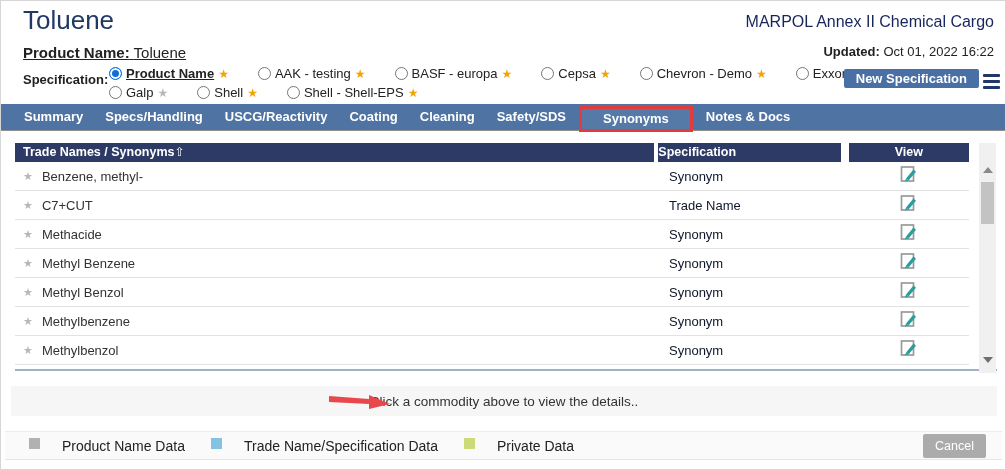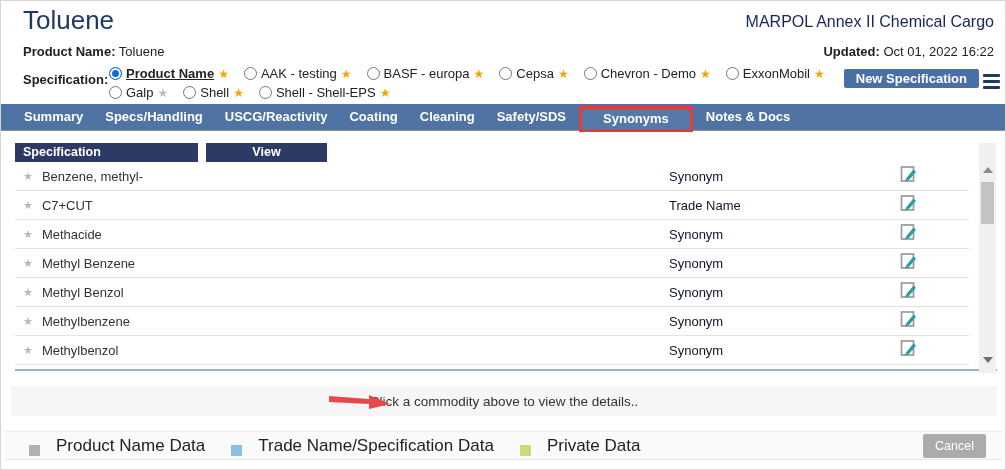--- a/index.html
+++ b/index.html
@@ -2,26 +2,26 @@
 <html><head>
 <meta charset="utf-8">
 <style>
   * { margin:0; padding:0; box-sizing:border-box; }
   body { font-family:"Liberation Sans", sans-serif; background:#fff; }
   .page { position:relative; width:1006px; height:470px; background:#fff; border:1px solid #d6d6d6; overflow:hidden; }
 
   
   .title { position:absolute; left:22px; top:4px; font-size:26px; color:#203864; }
   .category { position:absolute; right:11px; top:12px; font-size:16px; color:#17265a; }
-  .product-line { position:absolute; left:22px; top:43px; font-size:13px; color:#222; }
+  .product-line { position:absolute; left:22px; top:43px; font-size:15px; color:#222;text-decoration:underline; }
   .product-line b, .updated b { font-weight:bold; }
   .updated { position:absolute; right:11px; top:43px; font-size:13px; color:#222; }
   .spec-label { position:absolute; left:22px; top:71px; font-size:13px; font-weight:bold; color:#222; }
   .spec-options { position:absolute; left:108px; top:63px; width:700px; }
-  .spec-row { display:flex; align-items:center; gap:15px; height:19px; }
+  .spec-row { display:flex; align-items:center; gap:29px; height:19px; }
   .radio-opt { display:flex; align-items:center; gap:4px; font-size:13px; color:#222; cursor:pointer; white-space:nowrap; }
   .radio { width:13px; height:13px; border:1px solid #767676; border-radius:50%; background:#fff; flex:0 0 auto; }
   .radio.checked { border-color:#0f6fd6; background:#0f6fd6; box-shadow:inset 0 0 0 2px #fff; }
   .radio-opt.selected .radio-label { font-weight:bold; text-decoration:underline; }
   .star { font-size:12px; line-height:1; }
   .star.gold { color:#f0a500; }
   .star.gray { color:#b8b8b8; }
   .new-spec-btn { position:absolute; right:26px; top:68px; height:19px; background:#4a6fa5; color:#fff; border:none; font-family:inherit; font-size:13px; font-weight:bold; padding:0 12px; border-radius:2px; cursor:pointer; }
   .hamburger { position:absolute; right:5px; top:73px; width:17px; height:15px; display:flex; flex-direction:column; justify-content:space-between; cursor:pointer; }
   .hamburger span { display:block; height:3px; background:#203864; border-radius:1px; }
@@ -29,21 +29,21 @@
   
   .tabbar { position:absolute; left:0; top:103px; width:1006px; height:27px; background:#4f74a4; border-bottom:1px solid #8f8f8f; display:flex; align-items:center; padding-left:12px; overflow:visible; }
   .tab { color:#fff; font-size:13px; font-weight:bold; padding:0 11px; line-height:26px; cursor:pointer; white-space:nowrap; }
   .tab.highlighted { border:3px solid #e23b3b; line-height:20px; padding:0 21px; margin:0 2px; background:#557aa8; position:relative; top:2px; }
 
   
   .grid { position:absolute; left:14px; top:142px; width:954px; }
   .grid-head { display:flex; height:19px; }
   .hcell { background:#2d3a66; color:#fff; font-size:12.5px; font-weight:bold; line-height:19px; }
   .hcell.c1 { width:642px; padding-left:8px; margin-right:4px; }
-  .hcell.c2 { width:183px; padding-left:8px; margin-right:8px; }
+  .hcell.c2 { width:183px; margin-right:8px; }
   .hcell.c3 { width:121px; text-align:center; }
   .sort-arrow { font-weight:normal; font-size:12px; }
   .grid-row { display:flex; align-items:center; height:29px; border-bottom:1px solid #e2e2e2; cursor:pointer; }
   .cell-name { width:646px; padding-left:8px; display:flex; align-items:center; gap:9px; font-size:13px; color:#333; }
   .cell-name .star { font-size:11px; }
   .cell-spec { width:187px; padding-left:8px; font-size:13px; color:#0f172a; }
   .cell-view { width:121px; text-align:center; }
   .edit-icon { display:inline-block; vertical-align:middle; cursor:pointer; }
   .table-bottom { position:absolute; left:14px; top:368px; width:982px; border-top:2px solid #9fb1c9; }
 
@@ -52,21 +52,21 @@
   .scroll-up { margin-top:24px; width:0; height:0; border-left:5px solid transparent; border-right:5px solid transparent; border-bottom:6px solid #8a8a8a; cursor:pointer; }
   .scroll-thumb { margin-top:9px; width:13px; height:42px; background:#c3c3c3; cursor:pointer; }
   .scroll-down { margin-top:auto; margin-bottom:10px; width:0; height:0; border-left:5px solid transparent; border-right:5px solid transparent; border-top:6px solid #6e6e6e; cursor:pointer; }
 
   
   .hint-band { position:absolute; left:10px; top:385px; width:986px; height:30px; background:#f6f6f6; display:flex; align-items:center; justify-content:center; font-size:13.5px; color:#333; }
   .hint-arrow { position:absolute; left:318px; top:6px; }
 
   
   .legend-band { position:absolute; left:4px; top:430px; width:997px; height:29px; background:#fafafa; border-top:1px solid #ececec; border-bottom:1px solid #e6e6e6; display:flex; align-items:center; padding-left:24px; gap:26px; }
-  .legend-item { display:flex; align-items:flex-end; gap:16px; font-size:17px; color:#222; white-space:nowrap; }
+  .legend-item { display:flex; align-items:flex-start; gap:22px; font-size:14px; color:#222; white-space:nowrap; }
   .swatch { width:11px; height:11px; flex:0 0 auto; }
   .cancel-btn { margin-left:auto; margin-right:16px; background:#ababab; color:#fff; border:none; font-family:inherit; font-size:12.5px; padding:5px 12px; border-radius:2px; cursor:pointer; }
 </style>
 </head>
 <body>
 
 <div class="page">
 
   <div class="title">Toluene</div>
   <div class="category">MARPOL Annex II Chemical Cargo</div>
@@ -147,20 +147,21 @@
     <span class="tab">USCG/Reactivity</span>
     <span class="tab">Coating</span>
     <span class="tab">Cleaning</span>
     <span class="tab">Safety/SDS</span>
     <span class="tab highlighted">Synonyms</span>
     <span class="tab">Notes &amp; Docs</span>
   </div>
 
   <div class="grid">
     <div class="grid-head">
+      <div class="hcell c1"><span>Trade Names / Synonyms</span><span class="sort-arrow">⇧</span></div>
       <div class="hcell c2">Specification</div>
       <div class="hcell c3">View</div>
     </div>
 
     <div class="grid-row">
       <div class="cell-name">
           <span class="star gray">★</span>
           <span>Benzene, methyl-</span>
         </div>
       <div class="cell-spec">Synonym</div>

